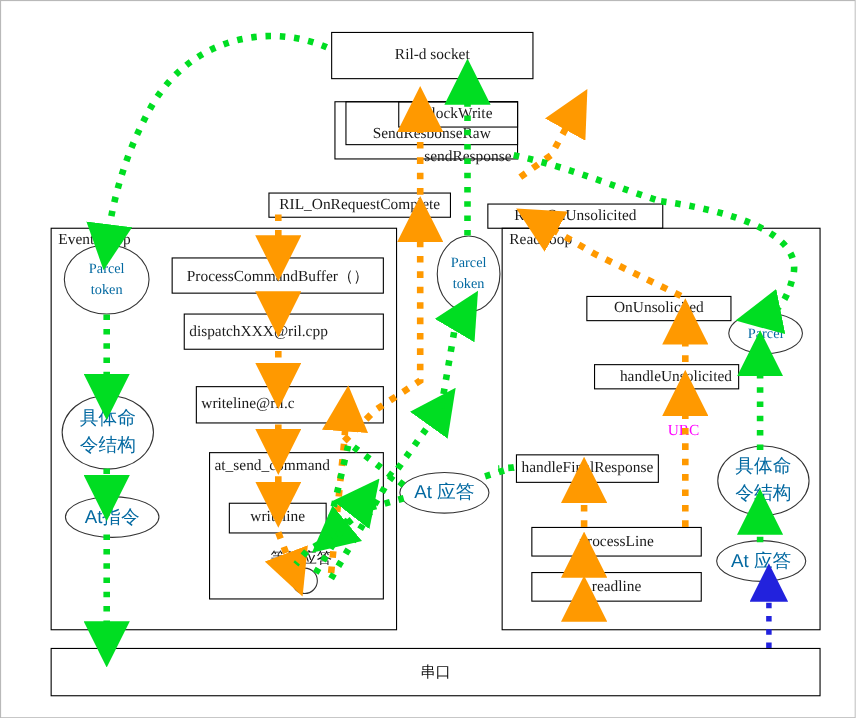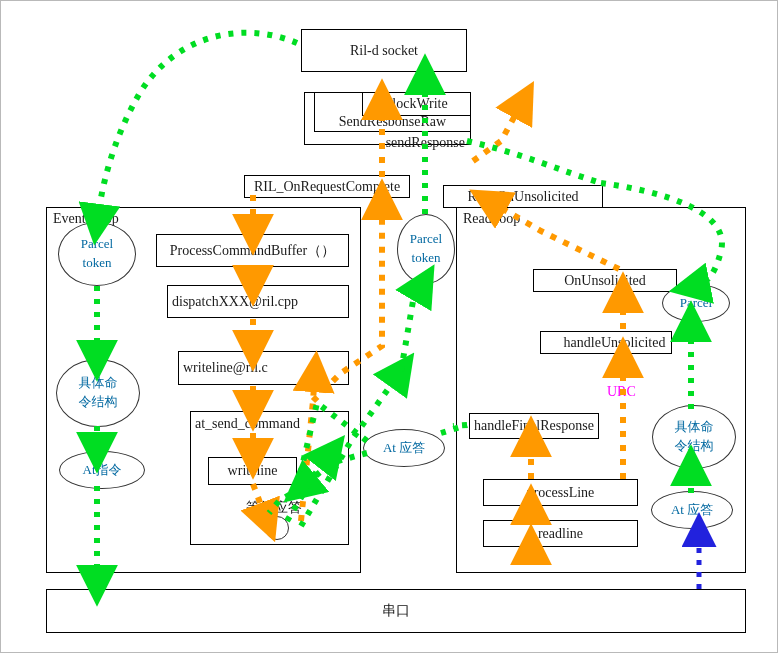--- a/index.html
+++ b/index.html
@@ -54,21 +54,21 @@
     align-items:center;
     justify-content:center;
     font-family:"Liberation Serif", serif;
     font-size:13px;
     color:#0369a1;
     line-height:1.45;
     z-index:3;
     background:transparent;
     white-space:nowrap;
   }
-  .ellipse.cjk{font-family:Liberation Serif, serif;font-size:13px;}
+  .ellipse.cjk{font-family:Liberation Sans, sans-serif;font-size:17px;}
   .circle-small{
     position:absolute;
     border:1px solid #333;
     border-radius:50%;
     box-sizing:border-box;
     z-index:3;
   }
   .freetext{
     position:absolute;
     font-family:"DejaVu Sans", sans-serif;
@@ -168,21 +168,21 @@
       <path d="M466,424 L452,425"></path>
 
       <path d="M286,520 L316,470 L330,452" marker-end="url(#ah-green)"></path>
     </g>
 
     <g stroke="#2222DD" stroke-width="5" fill="none" stroke-dasharray="5 7" stroke-linecap="butt">
       <path d="M698,588 L698,530" marker-end="url(#ah-blue)"></path>
     </g>
   </svg>
 
-  <div class="box" style="left:300px;top:28px;width:166px;height:43px;">
+  <div class="box" style="left:300px;top:28px;width:184px;height:43px;">
     <span>Ril-d socket</span>
   </div>
 
   <div class="container" style="left:303px;top:91px;width:167px;height:53px;"></div>
   <div class="container" style="left:313px;top:91px;width:157px;height:40px;"></div>
   <div class="container" style="left:361px;top:91px;width:109px;height:24px;"></div>
 
   <div class="box" style="left:361px;top:91px;width:109px;height:24px;border:none;">
     <span>blockWrite</span>
   </div>
@@ -249,21 +249,21 @@
   </div>
 
   <div class="ellipse cjk" style="left:362px;top:428px;width:82px;height:38px;">
     <span>At 应答</span>
   </div>
 
   <div class="container" style="left:455px;top:206px;width:290px;height:366px;">
     <span class="clabel">Read loop</span>
   </div>
 
-  <div class="box" style="left:532px;top:268px;width:144px;height:23px;">
+  <div class="box" style="left:532px;top:268px;width:132px;height:23px;">
     <span>OnUnsolicited</span>
   </div>
 
   <div class="box" style="left:539px;top:330px;width:132px;height:23px;padding-left:17px;">
     <span>handleUnsolicited</span>
   </div>
 
   <span class="freetext serif" style="left:606px;top:383px;color:#FF00FF;font-size:14px;">URC</span>
 
   <div class="box" style="left:468px;top:412px;width:130px;height:26px;">

